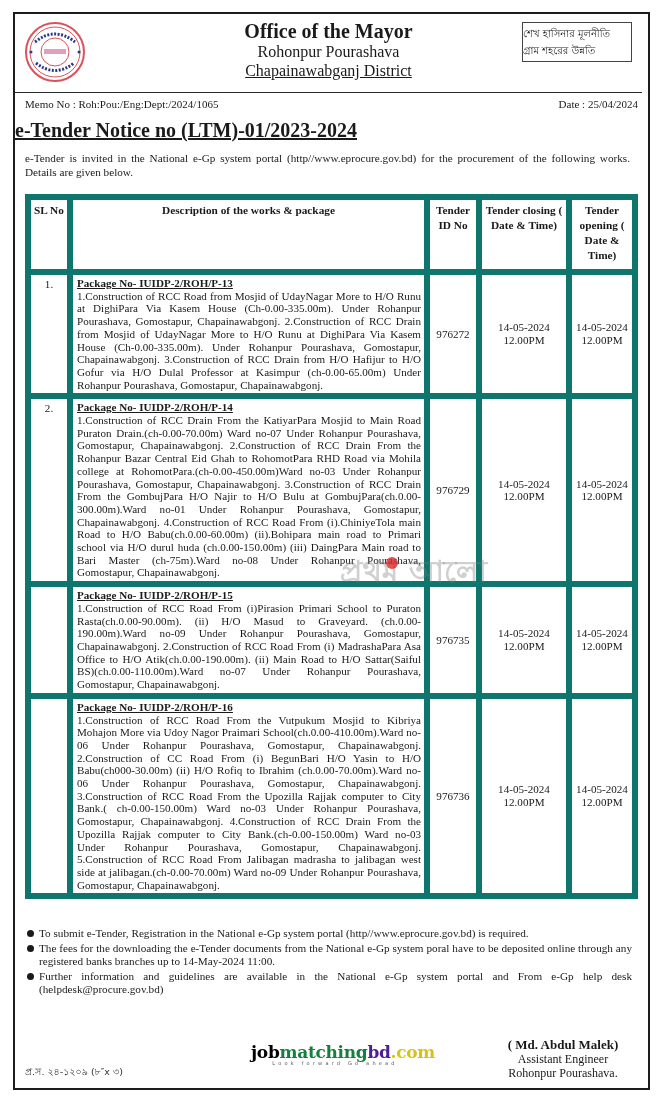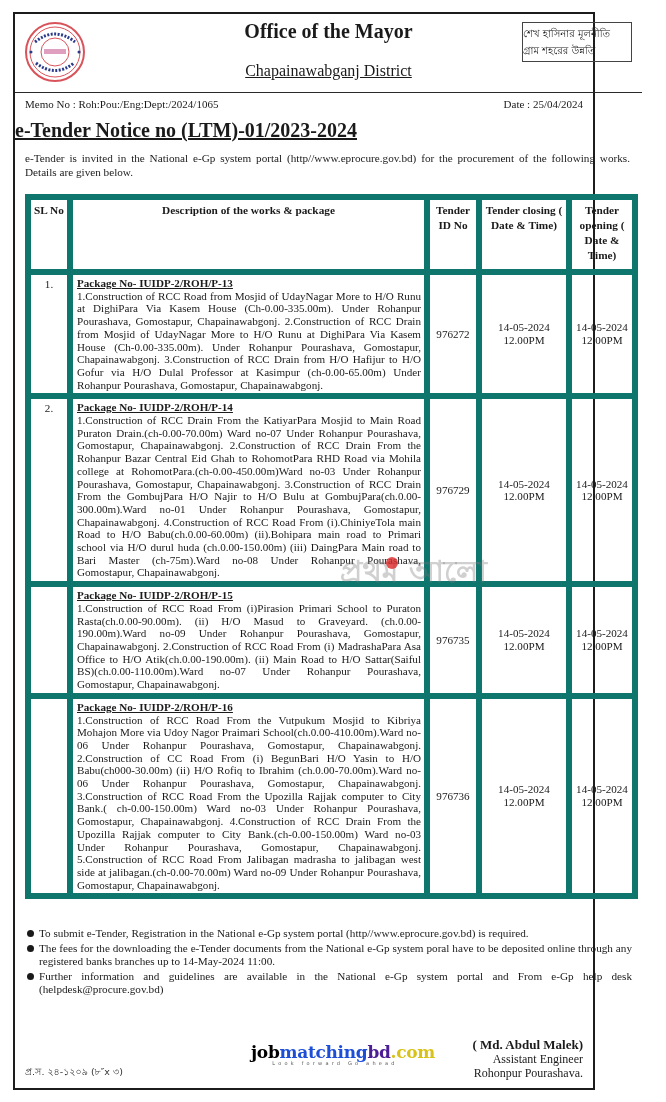--- a/index.html
+++ b/index.html
@@ -1,18 +1,18 @@
 <!DOCTYPE html>
 <html><head>
 <meta charset="utf-8">
 <style>
   html, body { margin: 0; padding: 0; background: #ffffff; }
   body { width: 666px; height: 1102px; position: relative; overflow: hidden;
          font-family: "Liberation Serif", "DejaVu Serif", serif; color: #1a1a1a; }
-  .frame { position: absolute; left: 13px; top: 12px; width: 582px; height: 1078px;
+  .frame { position: absolute; left: 13px; top: 12px; width: 637px; height: 1078px;
            border: 2px solid #1c1c1c; box-sizing: border-box; }
   .header { position: absolute; left: 0; top: 0; width: 627px; height: 78px;
             border-bottom: 1.5px solid #2a2a2a; }
   .logo { position: absolute; left: 8px; top: 6px; width: 64px; height: 64px; }
   .logo svg { width: 64px; height: 64px; }
   .h-title { position: absolute; left: 0; width: 627px; text-align: center; }
   .h1 { top: 6px; font-size: 20px; font-weight: bold; line-height: 22px; }
   .h2 { top: 29px; font-size: 16px; line-height: 18px; }
   .h3 { top: 48px; font-size: 16px; line-height: 18px; text-decoration: underline; }
   .slogan { position: absolute; right: 10px; top: 8px; width: 110px; height: 40px;
@@ -32,25 +32,25 @@
   table.tender td.desc { text-align: justify; padding-left: 4px; padding-right: 3px; }
   table.tender td.mid { vertical-align: middle; text-align: center; }
   .pkg { font-weight: bold; text-decoration: underline; display: block; }
   .bullets { position: absolute; left: 10px; top: 913px; width: 607px; margin: 0; padding: 0;
              list-style: none; font-size: 11.2px; line-height: 13.5px; }
   .bullets li { position: relative; padding-left: 14px; text-align: justify; margin-bottom: 1px; }
   .bullets li .dot { position: absolute; left: 2px; top: 3px; width: 7px; height: 7px; border-radius: 50%; background: #1a1a1a; }
   .watermark { position: absolute; left: 220px; top: 1028px; width: 200px; text-align: center; }
   .wm-main { font-family: "DejaVu Serif", serif; font-weight: bold; font-size: 17px; letter-spacing: -0.3px; }
   .wm-job { color: #000000; margin-left: 16px; }
-  .wm-match { color: #1d4ed8; }
+  .wm-match { color: #15803d; }
   .wm-bd { color: #4c1d95; }
   .wm-com { color: #d8c21a; margin-top: 41px; }
   .wm-tag { font-family: "DejaVu Sans", sans-serif; font-size: 5px; letter-spacing: 3.2px; color: #555; margin-top: -2px; }
-  .signature { position: absolute; right: 10px; top: 1024px; width: 150px; text-align: right; font-size: 12px; line-height: 14px; }
+  .signature { position: absolute; right: 10px; top: 1024px; width: 150px; text-align: center; font-size: 12px; line-height: 14px; }
   .sig-name { font-weight: bold; font-size: 13px; }
   .footer-code { position: absolute; left: 10px; top: 1051px; font-family: "DejaVu Sans", sans-serif; font-size: 9.5px; color: #333; }
   .ghost { position: absolute; left: 340px; top: 548px; font-family: "DejaVu Sans", sans-serif; font-size: 30px;
            color: rgba(120,120,120,0.35); font-weight: bold; }
   .ghost-dot { position: absolute; left: 386px; top: 557px; width: 12px; height: 12px; border-radius: 50%; background: rgba(220,40,40,0.8); }
 </style>
 </head>
 <body>
 
 <div class="frame">
@@ -62,20 +62,21 @@
         <circle cx="32" cy="32" r="25" fill="none" stroke="#d9535b" stroke-width="1"></circle>
         <circle cx="32" cy="32" r="14" fill="none" stroke="#d9535b" stroke-width="1"></circle>
         <path d="M12 22 Q32 6 52 22" fill="none" stroke="#2a3a8a" stroke-width="3" stroke-dasharray="2 1.5"></path>
         <path d="M13 43 Q32 58 51 43" fill="none" stroke="#2a3a8a" stroke-width="3" stroke-dasharray="2 1.5"></path>
         <rect x="21" y="29" width="22" height="5" fill="#c04080" opacity="0.5"></rect>
         <circle cx="8" cy="32" r="1.5" fill="#2a3a8a"></circle>
         <circle cx="56" cy="32" r="1.5" fill="#2a3a8a"></circle>
       </svg>
     </div>
     <div class="h-title h1">Office of the Mayor</div>
+    <div class="h-title h2">Rohonpur Pourashava</div>
     <div class="h-title h3">Chapainawabganj District</div>
     <div class="slogan">
       <div>শেখ হাসিনার মূলনীতি</div>
       <div>গ্রাম শহরের উন্নতি</div>
     </div>
   </div>
 
   <div class="memo">Memo No : Roh:Pou:/Eng:Dept:/2024/1065</div>
   <div class="date">Date : 25/04/2024</div>
 

